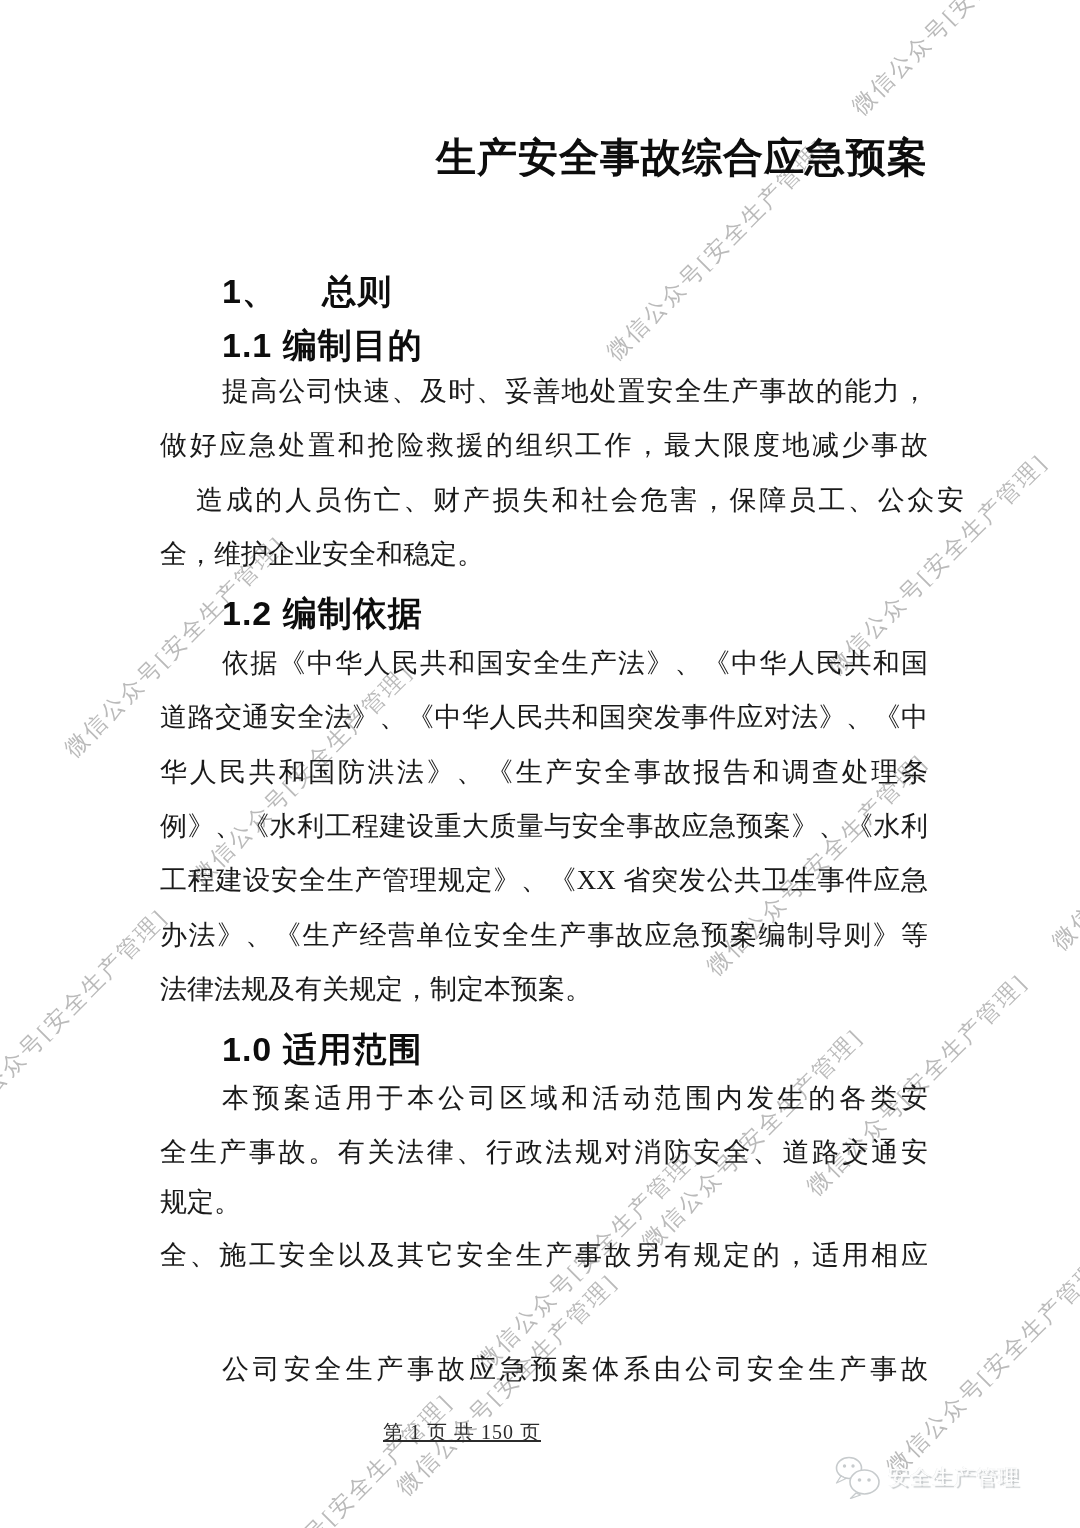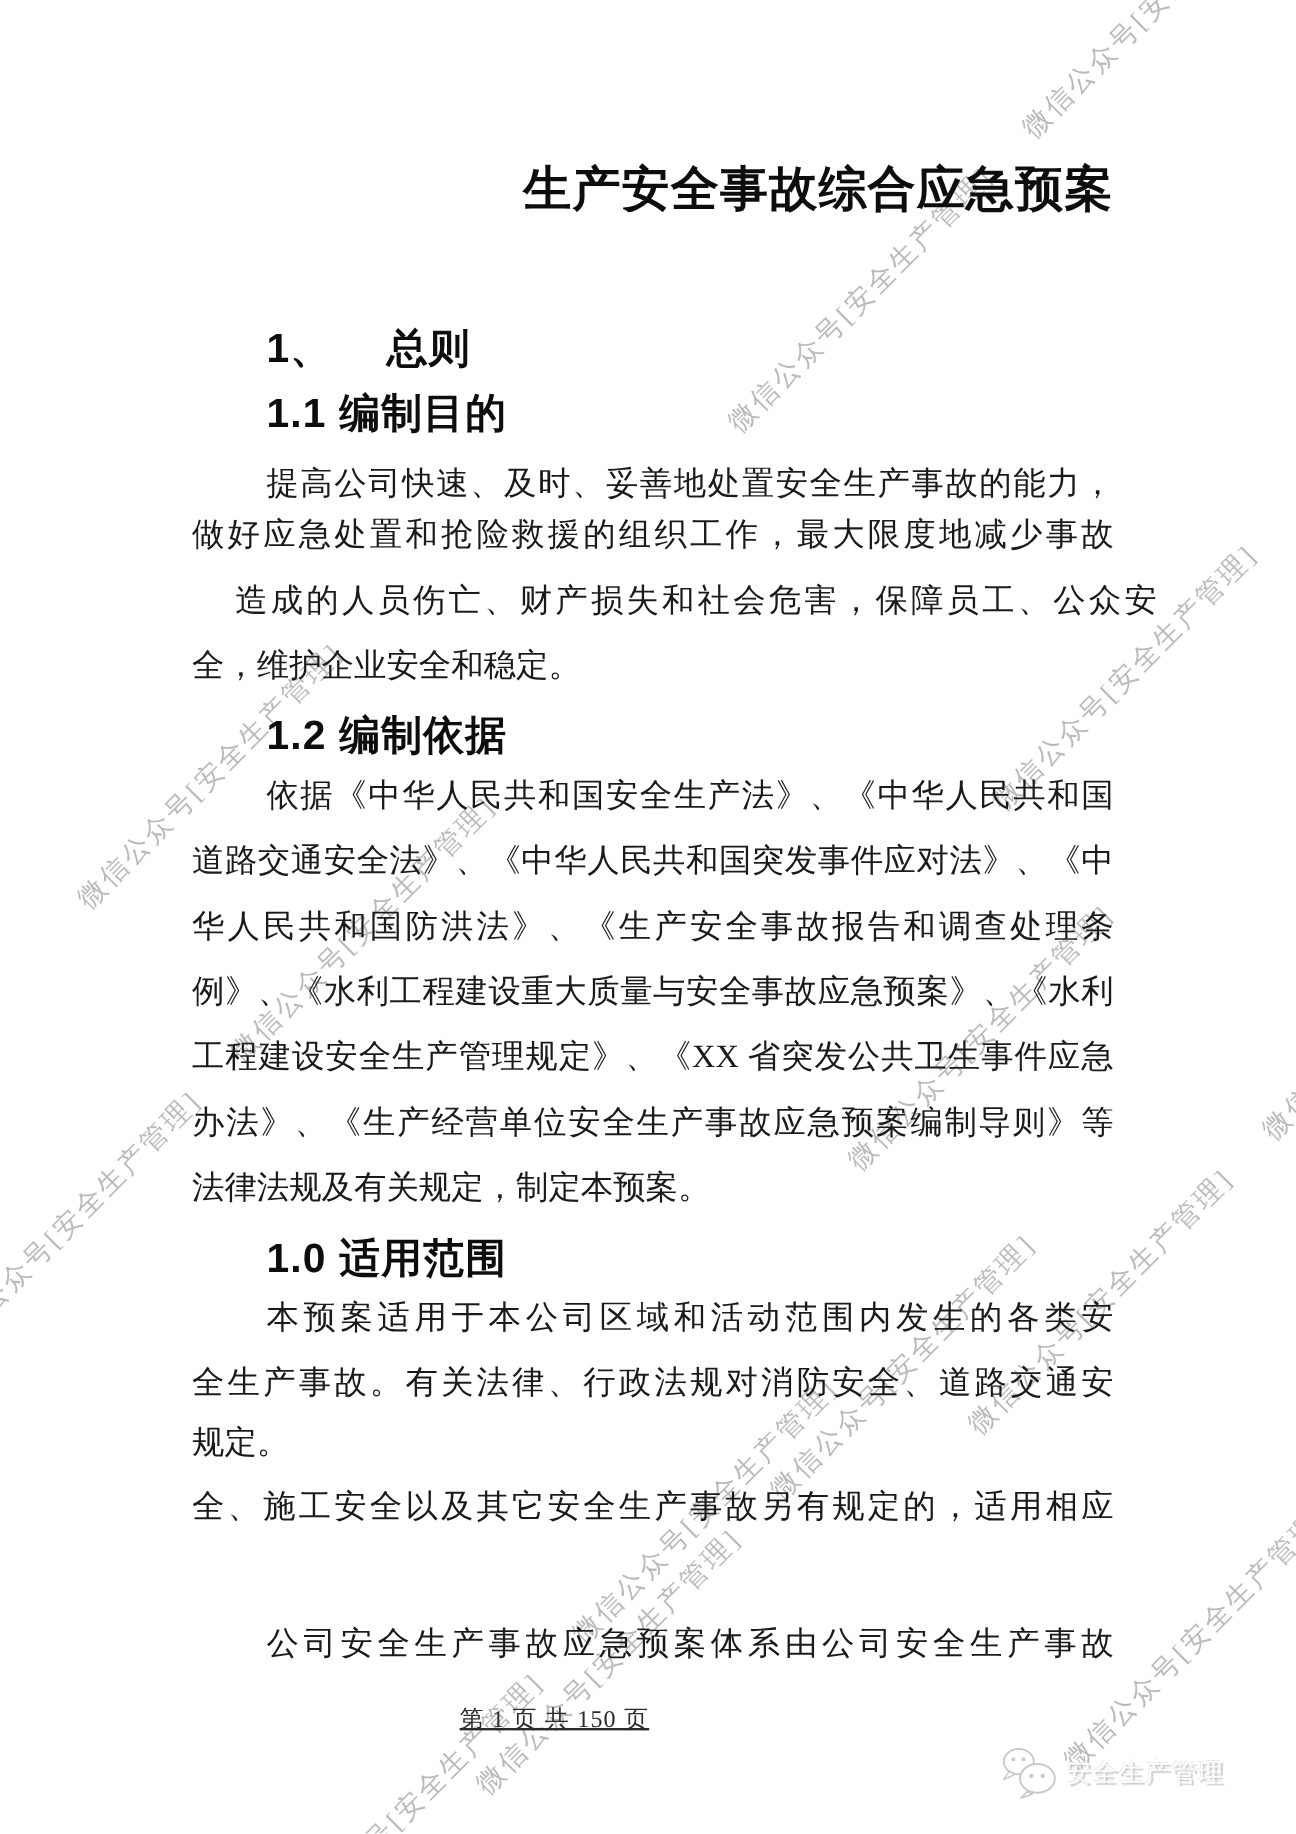--- a/index.html
+++ b/index.html
@@ -110,21 +110,21 @@
     <div class="wm" style="left:390px; top:1480px;"><span>微信公众号[安全生产管理]</span><span>微信公众号[安全生产管理]</span></div>
     <div class="wm" style="left:225px; top:1600px;"><span>微信公众号[安全生产管理]</span><span>微信公众号[安全生产管理]</span></div>
     <div class="wm" style="left:880px; top:1460px;"><span>微信公众号[安全生产管理]</span></div>
   </div>
 
   <div class="line title-line" style="top:133px;">生产安全事故综合应急预案</div>
 
   <div class="line heading-line" style="top:270px;">1、　 总则</div>
 
   <div class="line heading-line" style="top:324px;">1.1 编制目的</div>
-  <div class="line body-line indent jl" style="top:387px;">提高公司快速、及时、妥善地处置安全生产事故的能力，</div>
+  <div class="line body-line indent jl" style="top:375px;">提高公司快速、及时、妥善地处置安全生产事故的能力，</div>
   <div class="line body-line jl" style="top:429px;">做好应急处置和抢险救援的组织工作，最大限度地减少事故</div>
   <div class="line body-line jl" style="top:484px;margin-left:36px;">造成的人员伤亡、财产损失和社会危害，保障员工、公众安</div>
   <div class="line body-line" style="top:538px;">全，维护企业安全和稳定。</div>
 
   <div class="line heading-line" style="top:592px;">1.2 编制依据</div>
   <div class="line body-line indent jl" style="top:647px;">依据《中华人民共和国安全生产法》、《中华人民共和国</div>
   <div class="line body-line jl" style="top:701px;">道路交通安全法》、《中华人民共和国突发事件应对法》、《中</div>
   <div class="line body-line jl" style="top:756px;">华人民共和国防洪法》、《生产安全事故报告和调查处理条</div>
   <div class="line body-line jl" style="top:810px;">例》、《水利工程建设重大质量与安全事故应急预案》、《水利</div>
   <div class="line body-line jl" style="top:864px;">工程建设安全生产管理规定》、《XX 省突发公共卫生事件应急</div>

